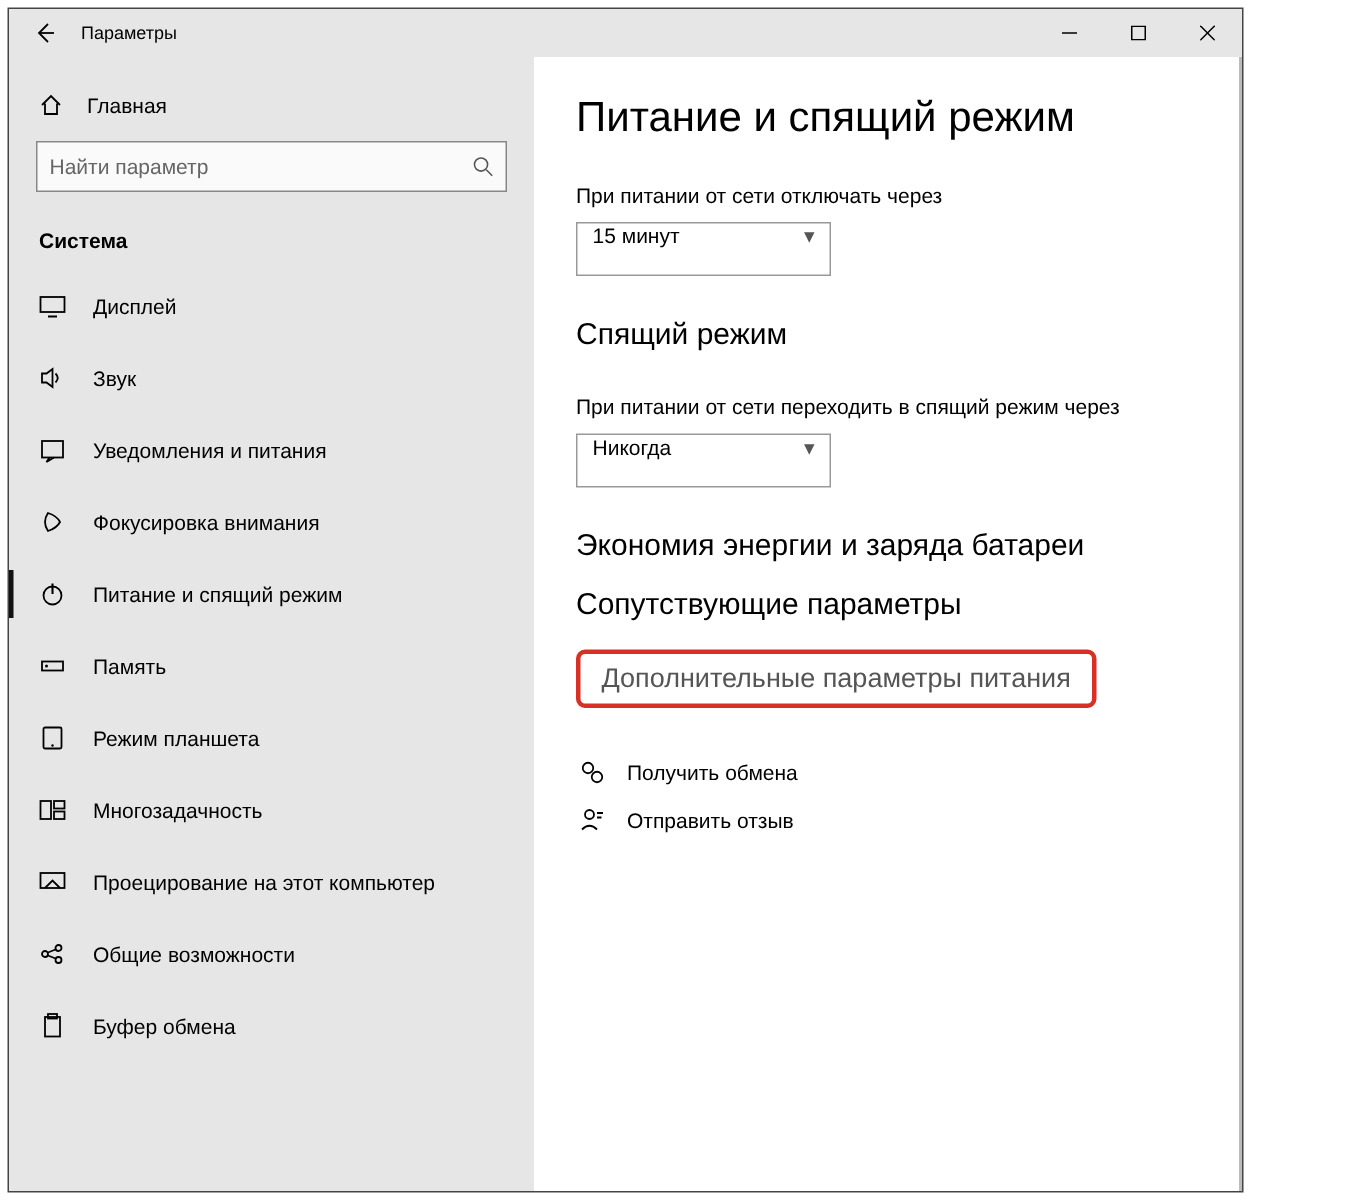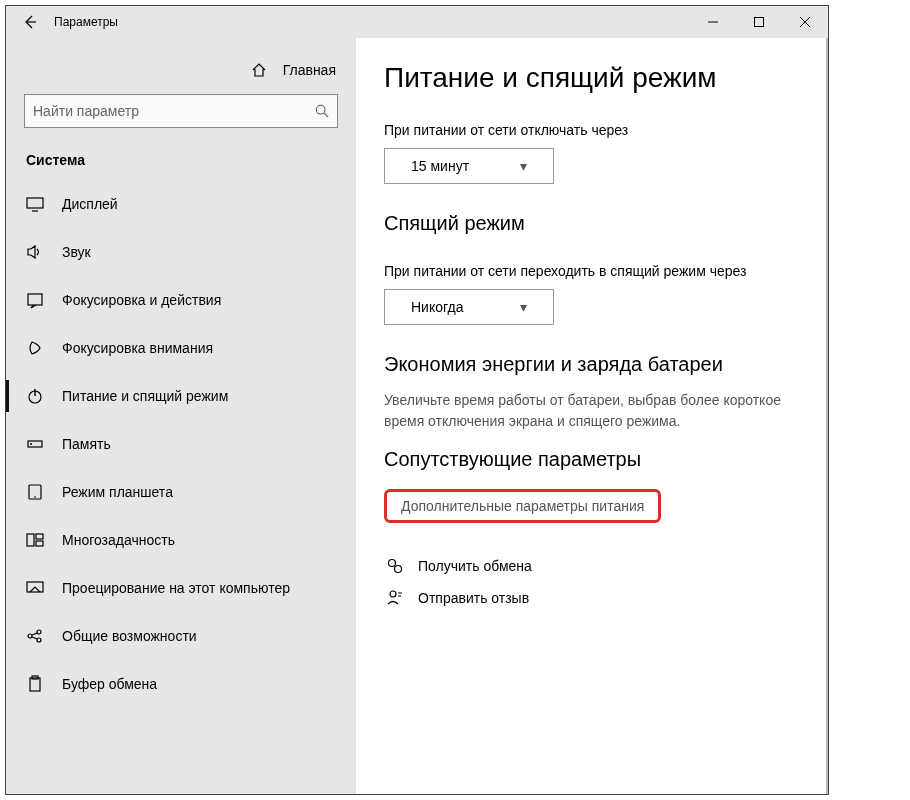--- a/index.html
+++ b/index.html
@@ -59,21 +59,20 @@
   width: 350px;
   background: #e6e6e6;
   padding: 16px 0;
   overflow-y: auto;
 }
 .home-row {
   display: flex;
   align-items: center;
   padding: 8px 20px 12px 20px;
   cursor: pointer;
-  justify-content: flex-end;
 }
 .home-row .icon { width: 18px; margin-right: 14px; }
 .home-label { font-size: 14px; }
 .search-box {
   margin: 4px 18px 8px 18px;
   height: 34px;
   background: #fafafa;
   border: 1px solid #888;
   display: flex;
   align-items: center;
@@ -153,42 +152,42 @@
   font-size: 14px;
   margin-bottom: 10px;
   margin-top: 28px;
 }
 .dropdown {
   width: 170px;
   height: 36px;
   border: 1px solid #999;
   background: #fff;
   display: flex;
-  align-items: center;
-  padding: 0 26px;
+  align-items: flex-start;
+  padding: 0 10px;
   justify-content: space-between;
   cursor: pointer;
   margin-bottom: 28px;
 }
 .dropdown span { font-size: 14px; }
 .chev { font-size: 10px; color: #555; }
 .desc-text {
   font-size: 14px;
   color: #555;
   line-height: 1.5;
   margin-bottom: 16px;
   max-width: 440px;
 }
 .link-highlight {
   display: inline-block;
   border: 3px solid #d93025;
   border-radius: 6px;
   padding: 6px 14px;
   color: #555;
-  font-size: 14px;
+  font-size: 18px;
   cursor: pointer;
   margin-top: 4px;
   margin-bottom: 20px;
 }
 .help-row {
   display: flex;
   align-items: center;
   margin-top: 14px;
   cursor: pointer;
 }
@@ -279,21 +278,21 @@
         <span class="nav-label">Звук</span>
       </div>
 
       <div class="nav-item">
         <span class="nav-icon">
             <svg width="18" height="18" viewBox="0 0 18 18">
               <rect x="2" y="3" width="14" height="11" stroke="#000" fill="none" stroke-width="1.2"></rect>
               <path d="M7 14 L5 17 L10 14" stroke="#000" fill="none" stroke-width="1.2"></path>
             </svg>
           </span>
-        <span class="nav-label">Фокусировка и действия</span>
+        <span class="nav-label">Уведомления и питания</span>
       </div>
 
       <div class="nav-item">
         <span class="nav-icon">
             <svg width="18" height="18" viewBox="0 0 18 18">
               <path d="M6 3 Q2 9 6 15 Q12 13 14 9 Q12 5 6 3 Z" stroke="#000" fill="none" stroke-width="1.2"></path>
             </svg>
           </span>
         <span class="nav-label">Фокусировка внимания</span>
       </div>
@@ -386,21 +385,20 @@
       </div>
 
       <h2 class="section-h">Спящий режим</h2>
       <div class="field-label">При питании от сети переходить в спящий режим через</div>
       <div class="dropdown">
         <span>Никогда</span>
         <span class="chev">▾</span>
       </div>
 
       <h2 class="section-h">Экономия энергии и заряда батареи</h2>
-      <div class="desc-text">Увеличьте время работы от батареи, выбрав более короткое время отключения экрана и спящего режима.</div>
 
       <h2 class="section-h">Сопутствующие параметры</h2>
       <div class="link-highlight">Дополнительные параметры питания</div>
 
       <div class="help-row">
         <span class="hi">
           <svg width="18" height="18" viewBox="0 0 18 18">
               <circle cx="6" cy="6" r="3.5" stroke="#000" fill="none" stroke-width="1.2"></circle>
               <circle cx="12" cy="12" r="3.5" stroke="#000" fill="none" stroke-width="1.2"></circle>
             </svg>

